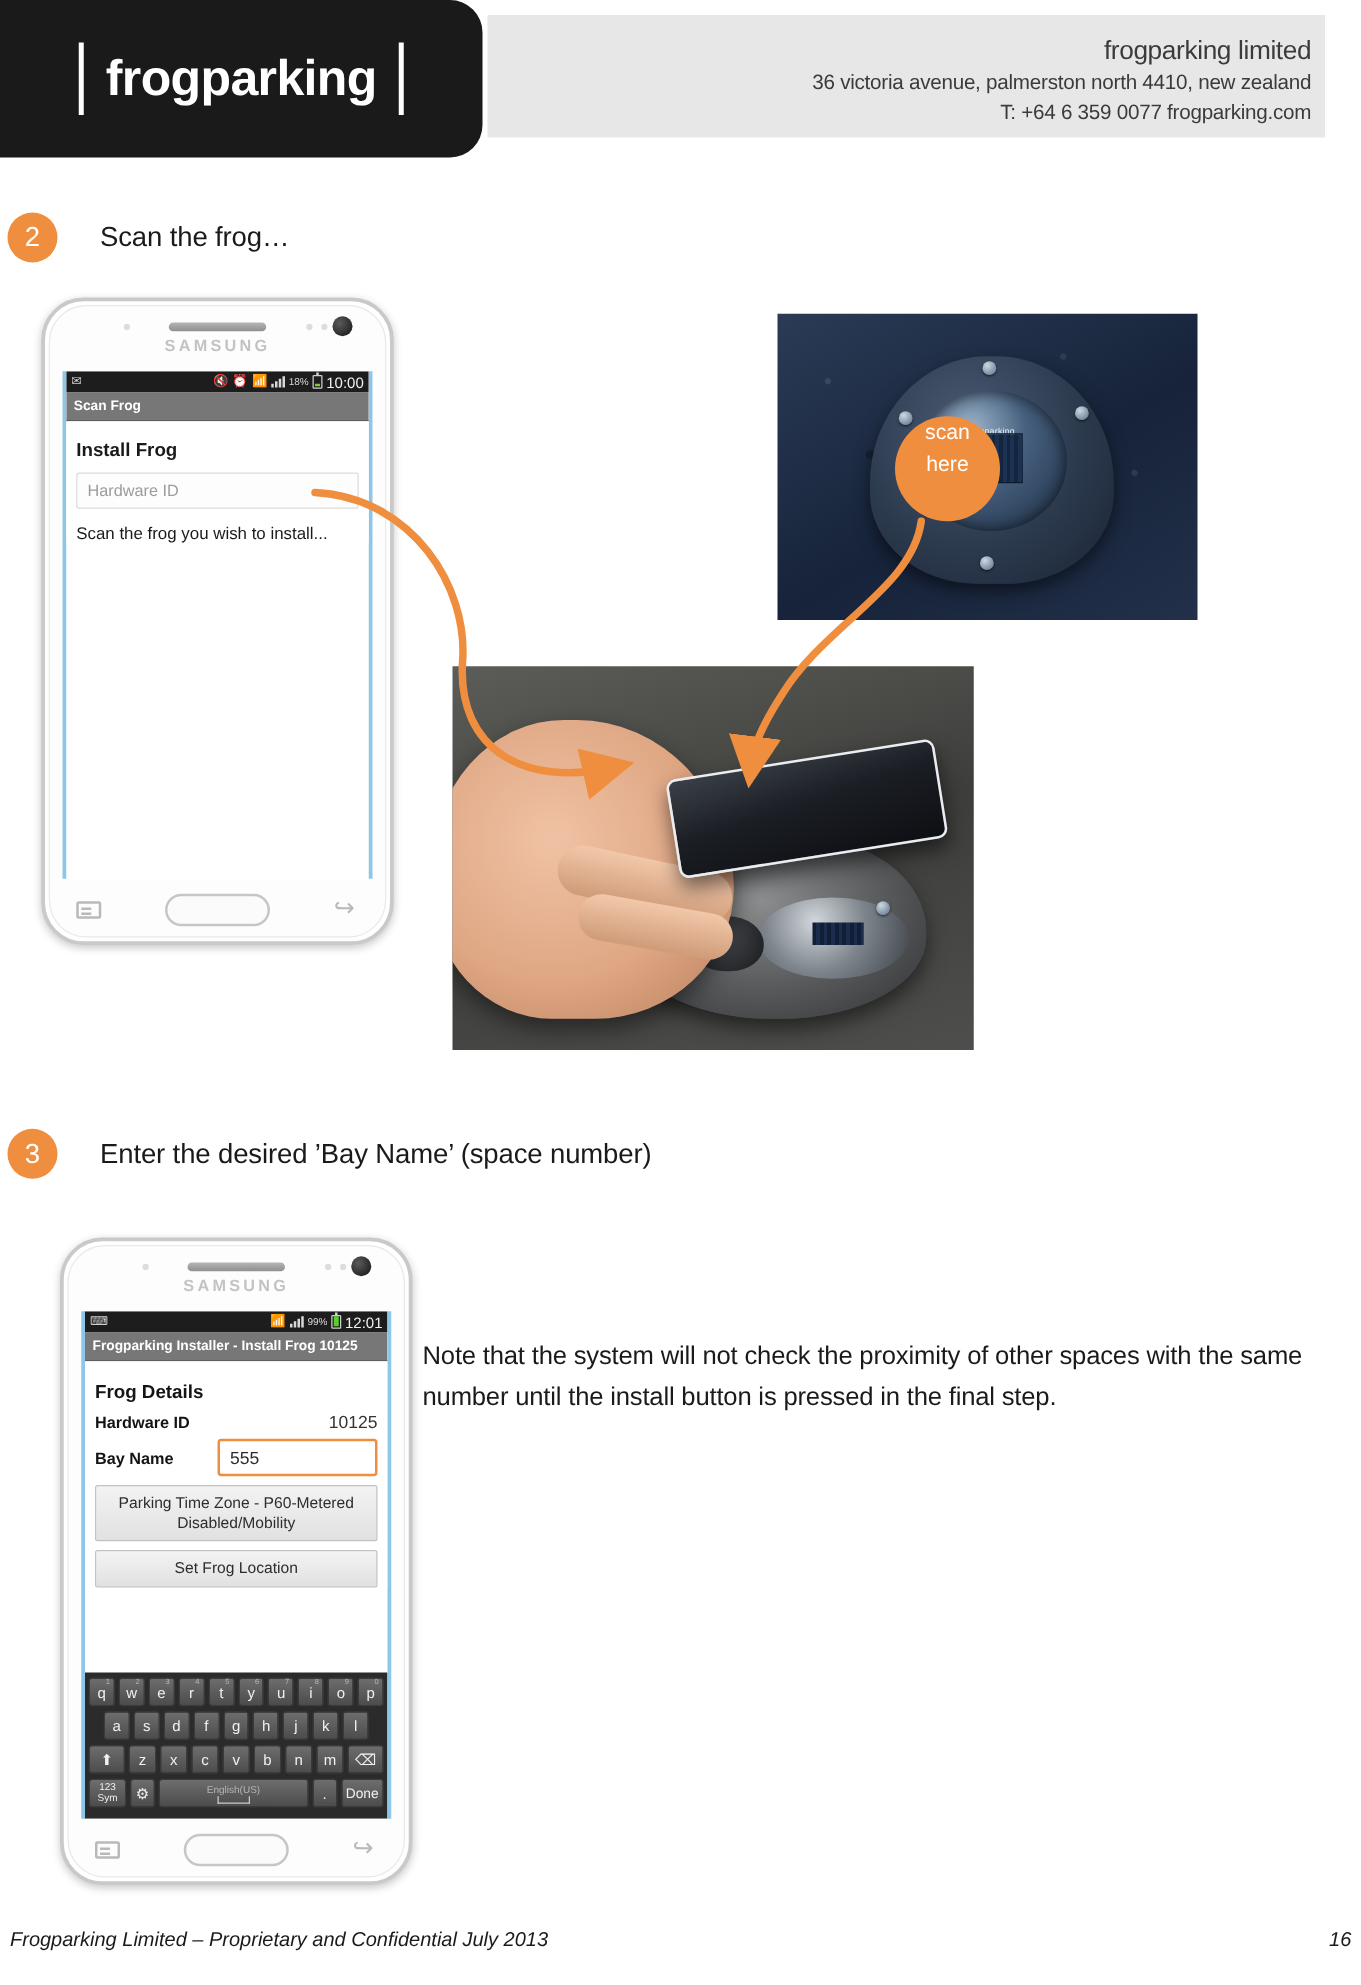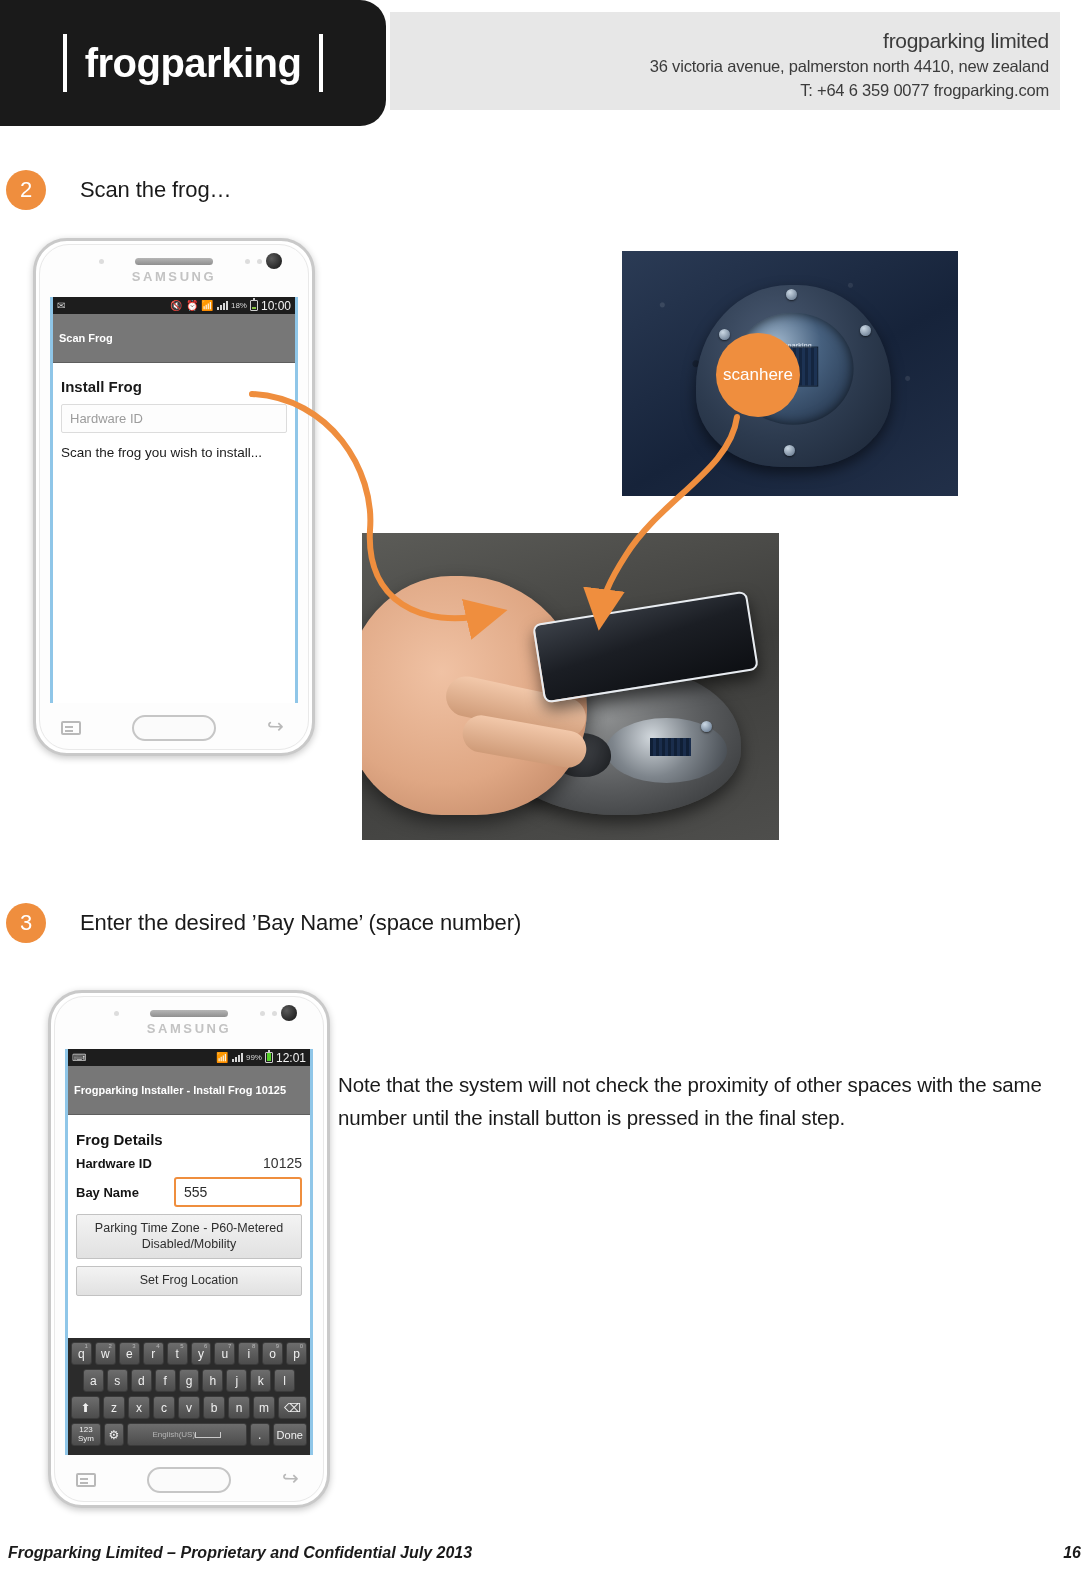--- a/index.html
+++ b/index.html
@@ -124,21 +124,21 @@
   .batt::before{content:"";position:absolute;left:2px;right:2px;top:-3px;height:2px;background:#cfcfcf;}
   .batt i{position:absolute;left:1px;right:1px;bottom:1px;display:block;}
   .batt-low i{height:25%;background:#86c341;}
   .batt-full i{height:92%;background:#57d22a;}
   .sb-pct { font-size:8px; color:#d8d8d8; }
   .sb-clock { font-size:12px; color:#f2f2f2; }
 
   
   .app-bar {
     background: #777; color: #fff; font-size: 11px; font-weight: bold;
-    padding: 18px 6px; border-bottom: 1px solid #5e5e5e;
+    padding: 5px 6px; border-bottom: 1px solid #5e5e5e;
     white-space: nowrap; overflow: hidden;
   }
   .app-body { background:#fff; padding: 12px 8px 0 8px; }
   .h-install { font-size: 15px; font-weight: bold; color:#1a1a1a; margin: 3px 0 9px 0; }
   .hw-input {
     border:1px solid #dcdcdc; background:#fdfdfd; border-radius:2px;
     padding: 6px 8px; font-size: 13px; color:#9c9c9c; margin-bottom: 12px;
   }
   .scan-hint { font-size: 13.5px; color:#1a1a1a; }
 
@@ -167,21 +167,21 @@
     color:#f0f0f0; font-size:12px;
     display:flex; align-items:center; justify-content:center;
   }
   .key sup {
     position:absolute; top:0px; right:3px; font-size:6px; color:#b9b9b9;
   }
   .kb-row.r2 { padding: 0 12px; }
   .kb-row.r3 .key.wide { flex: 1.35 1 0; }
   .kb-row.r4 .key.sym { flex: 0.95 1 0; font-size:8px; line-height:1.1; flex-direction: column; }
   .kb-row.r4 .key.gear { flex: 0.6 1 0; }
-  .kb-row.r4 .key.space { flex: 4 1 0; font-size: 8px; color:#b6b6b6; flex-direction: row; }
+  .kb-row.r4 .key.space { flex: 4 1 0; font-size: 8px; color:#b6b6b6; flex-direction: column; }
   .kb-row.r4 .key.dot { flex: 0.6 1 0; }
   .kb-row.r4 .key.done { flex: 1.1 1 0; font-size: 11px; }
   .space-underscore { display:block; width:26px; height:6px; border:1px solid #c9c9c9; border-top:none; margin-top:1px;}
 
   
   .photo { position: absolute; overflow: hidden; }
   .asphalt-dark {
     background:
       radial-gradient(circle at 12% 22%, rgba(255,255,255,0.10) 0 2px, transparent 3px),
       radial-gradient(circle at 34% 64%, rgba(255,255,255,0.09) 0 2px, transparent 3px),
@@ -225,21 +225,21 @@
   }
   .screw {
     position:absolute; width:11px; height:11px; border-radius:50%;
     background: radial-gradient(circle at 35% 30%, #c9d6e2, #5f7governo);
     background: radial-gradient(circle at 35% 30%, #cbd8e4, #5b6e85);
     box-shadow: 0 1px 2px rgba(0,0,0,0.6);
   }
   .scan-circle {
     position:absolute; width:84px; height:84px; border-radius:50%;
     background:#ef8e3e; color:#fff;
-    display:flex; flex-direction:row; align-items:center; justify-content:center;
+    display:flex; flex-direction:column; align-items:center; 
     font-size:17px; line-height:1.55; z-index: 6;
   }
 
   
   .hand {
     position:absolute; left:-4%; top:14%; width:58%; height:78%;
     background: radial-gradient(ellipse at 40% 40%, #f0c2a4 0%, #dfa784 55%, #b97f5e 100%);
     border-radius: 44% 52% 46% 40% / 50% 56% 44% 44%;
     box-shadow: 0 8px 18px rgba(0,0,0,0.45);
   }
@@ -279,21 +279,20 @@
   
   .arrow-layer { position:absolute; left:0; top:0; width:1089px; height:1588px; pointer-events:none; z-index:5; }
 
   
   .footer {
     position:absolute; left:0; bottom: 26px; width:1089px;
     display:flex; justify-content:space-between; align-items:center;
     padding: 0 8px;
     font-style: italic; font-size: 16px; color:#1a1a1a;
     font-family: "Liberation Sans", sans-serif;
-    font-weight: bold;
   }
 </style>
 </head>
 <body>
 
 <div class="page">
 
   <div class="header">
     <div class="header-band"></div>
 

